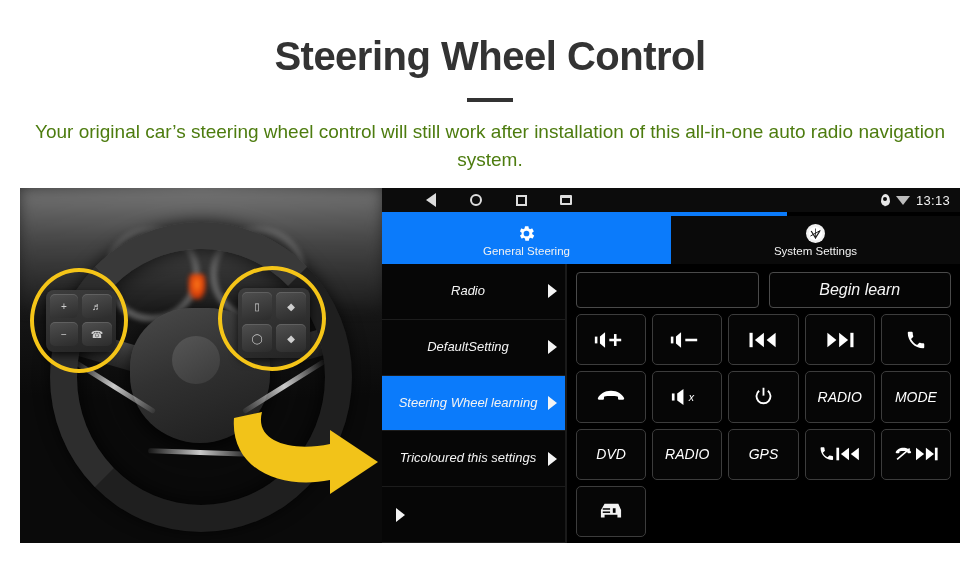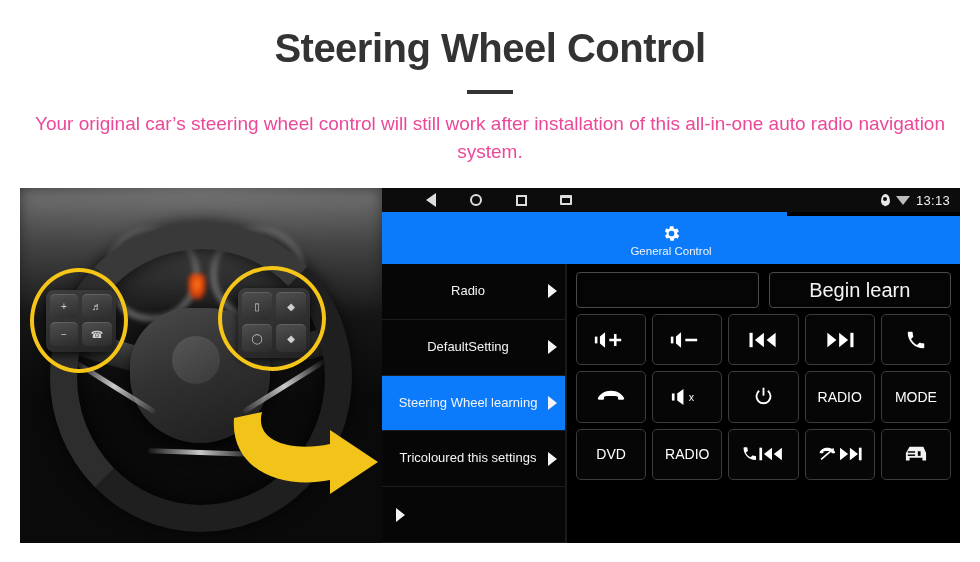--- a/index.html
+++ b/index.html
@@ -6,38 +6,38 @@
   html, body {
     width: 980px; height: 562px;
     background: #ffffff;
     font-family: "Liberation Sans", sans-serif;
     overflow: hidden;
   }
 
   .page { position: relative; width: 980px; height: 562px; background: #fff; }
 
   
-  .header { padding-top: 24px; text-align: center; }
+  .header { padding-top: 32px; text-align: center; }
   .page-title {
     font-size: 40px;
     font-weight: bold;
     color: #333333;
     letter-spacing: -0.5px;
     line-height: 1.2;
   }
   .title-divider {
     width: 46px; height: 4px;
     background: #333333;
     margin: 18px auto 0 auto;
   }
   .subtitle {
     margin: 16px auto 0 auto;
     width: 910px;
     font-size: 19px;
-    color: #ec4899;
+    color: #4d7c0f;
     line-height: 1.45;
     text-align: center;
   }
 
   
   .media-strip {
     position: absolute;
     left: 20px; top: 188px;
     width: 940px; height: 355px;
     display: flex;
@@ -222,21 +222,21 @@
   .gear-ico { width: 19px; height: 19px; }
   .vg-ico {
     width: 19px; height: 19px;
     border-radius: 50%;
     background: #f2f2f2;
     position: relative;
     display: flex; align-items: center; justify-content: center;
     color: #111; font-size: 10px; font-weight: bold;
   }
 
-  .body { flex: 1; display: flex; min-height: 0; }
+  .body { flex: 1; display: flex; min-height: 0; font-style: italic; }
 
   .menu {
     width: 185px;
     background: #060606;
     display: flex; flex-direction: column;
     border-right: 2px solid #1a1a1a;
   }
   .menu-item {
     flex: 1;
     display: flex; align-items: center; justify-content: space-between;
@@ -269,21 +269,21 @@
     border: 1px solid #4a4a4a;
     border-radius: 4px;
     background: #050505;
   }
   .begin-btn {
     flex: 1;
     border: 1px solid #4a4a4a;
     border-radius: 4px;
     background: #050505;
     color: #f5f5f5;
-    font-size: 20px;
+    font-size: 16px;
     display: flex; align-items: center; justify-content: center;
   }
 
   .grid {
     flex: 1;
     display: grid;
     grid-template-columns: repeat(5, 1fr);
     grid-auto-rows: 1fr;
     gap: 6px;
   }
@@ -383,21 +383,32 @@
         <div class="fill"></div>
       </div>
 
       <div class="tabs">
         <div class="tab active">
           <span class="gear-ico">
             <svg width="19" height="19" viewBox="0 0 24 24" fill="#ffffff">
               <path d="M19.1 12.9c.04-.3.06-.6.06-.9s-.02-.6-.06-.9l1.94-1.5a.46.46 0 0 0 .11-.59l-1.84-3.18a.46.46 0 0 0-.56-.2l-2.29.92a6.8 6.8 0 0 0-1.56-.9l-.35-2.43a.45.45 0 0 0-.45-.38h-3.68a.45.45 0 0 0-.45.38l-.35 2.43c-.56.23-1.08.54-1.56.9l-2.29-.92a.46.46 0 0 0-.56.2L3.87 9.01a.45.45 0 0 0 .11.59l1.94 1.5c-.04.3-.06.6-.06.9s.02.6.06.9l-1.94 1.5a.46.46 0 0 0-.11.59l1.84 3.18c.11.2.35.28.56.2l2.29-.92c.48.37 1 .67 1.56.9l.35 2.43c.03.22.22.38.45.38h3.68c.23 0 .42-.16.45-.38l.35-2.43c.56-.23 1.08-.53 1.56-.9l2.29.92c.21.08.45 0 .56-.2l1.84-3.18a.46.46 0 0 0-.11-.59l-1.94-1.5zM12 15.6A3.6 3.6 0 1 1 12 8.4a3.6 3.6 0 0 1 0 7.2z"></path>
             </svg>
           </span>
-          <span class="tab-label">General Control</span>
+          <span class="tab-label">General Steering</span>
+        </div>
+        <div class="tab">
+          <span class="vg-ico">
+            <svg width="15" height="15" viewBox="0 0 24 24">
+              <circle cx="12" cy="12" r="11" fill="#ffffff"></circle>
+              <path d="M5 8 L12 19 L19 8" stroke="#1b1b1b" stroke-width="2" fill="none"></path>
+              <path d="M4 16 L20 7" stroke="#1b1b1b" stroke-width="1.6" fill="none"></path>
+              <path d="M12 4 L12 20" stroke="#1b1b1b" stroke-width="1.2" fill="none"></path>
+            </svg>
+          </span>
+          <span class="tab-label">System Settings</span>
         </div>
       </div>
 
       <div class="body">
 
         <div class="menu">
           <div class="menu-item">
             <span class="menu-label">Radio</span>
             <span class="chev"></span>
           </div>
@@ -500,20 +511,21 @@
                   <line x1="12" y1="2" x2="12" y2="11"></line>
                 </svg>
               </span>
             </div>
 
             <div class="gbtn">RADIO</div>
             <div class="gbtn">MODE</div>
 
             <div class="gbtn">DVD</div>
             <div class="gbtn">RADIO</div>
+            <div class="gbtn">GPS</div>
 
             <div class="gbtn">
               <span>
                 <svg width="44" height="18" viewBox="0 0 48 20" fill="#fff">
                   <path d="M5 8.5c1.1 2.2 3 4.1 5.2 5.2l1.7-1.7c.2-.2.5-.3.8-.2.9.3 1.9.5 2.8.5.5 0 .8.3.8.8v2.7c0 .5-.3.8-.8.8C8.4 16.6 2.4 10.6 2.4 3.2c0-.5.3-.8.8-.8h2.7c.5 0 .8.3.8.8 0 1 .2 1.9.5 2.8.1.3 0 .6-.2.8L5 8.5z"></path>
                   <rect x="20" y="3" width="3" height="14"></rect>
                   <path d="M34 3 L25 10 L34 17 Z"></path>
                   <path d="M45 3 L36 10 L45 17 Z"></path>
                 </svg>
               </span>

